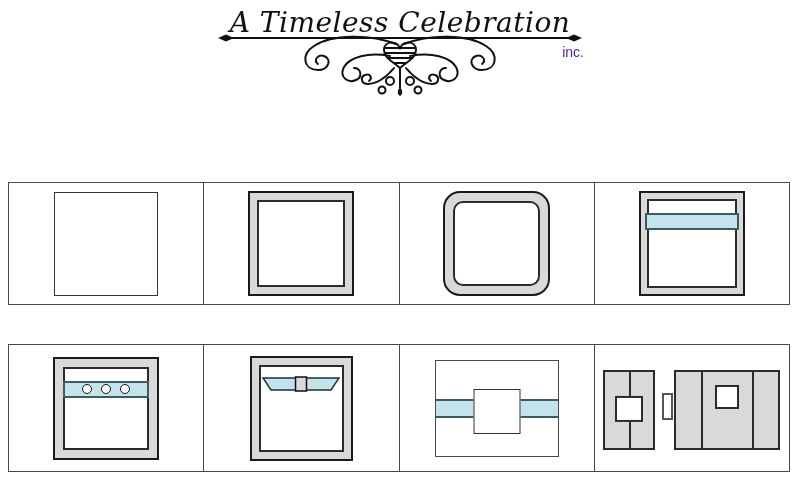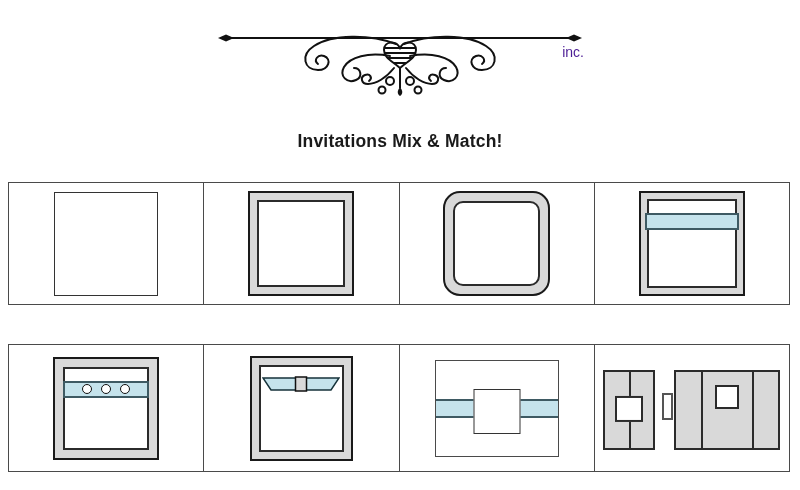--- a/index.html
+++ b/index.html
@@ -146,24 +146,24 @@
         <path d="M184,40 C158,30 120,30 102,42 C88,51 92,66 106,66 C117,66 120,55 112,52 C106,50 101,56 106,60"></path>
         <path d="M178,52 C156,48 138,53 132,63 C127,72 135,80 144,76 C151,73 149,64 142,64"></path>
         <path d="M182,64 C174,74 164,80 156,80 C149,80 148,73 153,71 C158,69 161,74 157,77"></path>
         <circle cx="178" cy="77" r="4"></circle>
         <circle cx="170" cy="86" r="3.5"></circle>
       </g>
 
       <line x1="188" y1="64" x2="188" y2="84" stroke="#111" stroke-width="2"></line>
       <path d="M188,83 c-3,4 -3,7 0,9 c3,-2 3,-5 0,-9 z" fill="#111"></path>
     </svg>
+    <div class="brand-script">A Timeless Celebration</div>
     <div class="inc-label">inc.</div>
   </header>
 
-  <h1 class="title">Invitations Mix &amp; Match!</h1>
 
   <div class="grid row1">
     <div class="cell">
       <div class="sq-plain"></div>
     </div>
     <div class="cell">
       <div class="frame f-square">
         <div class="inner"></div>
       </div>
     </div>

